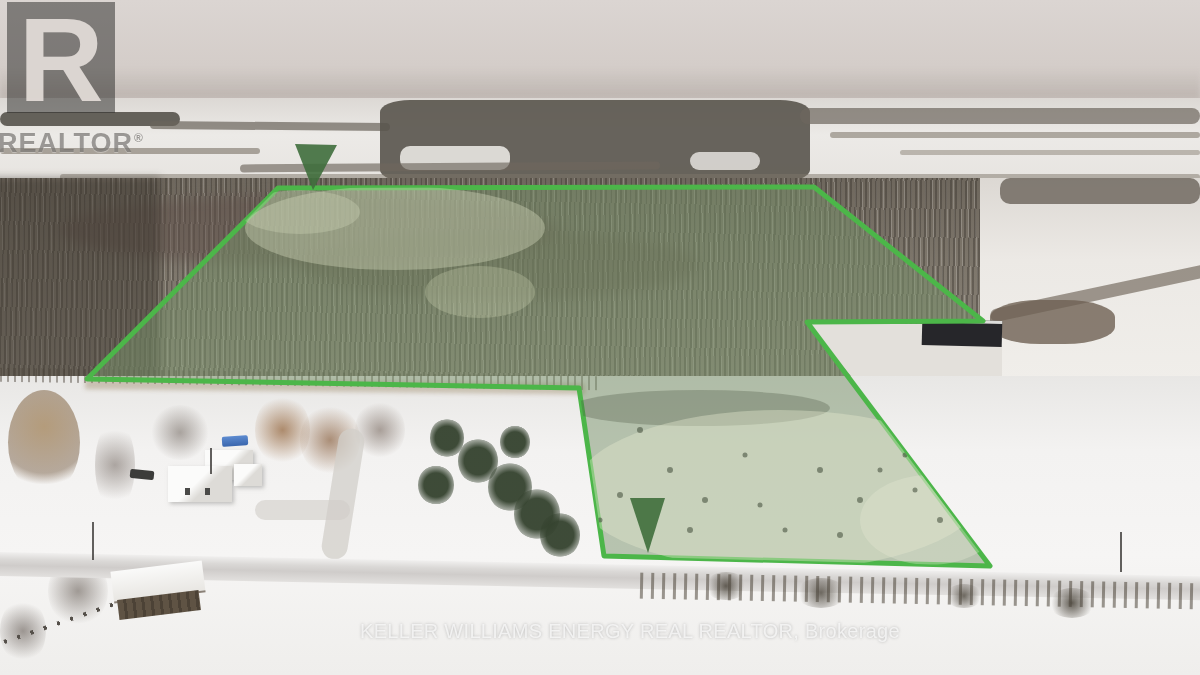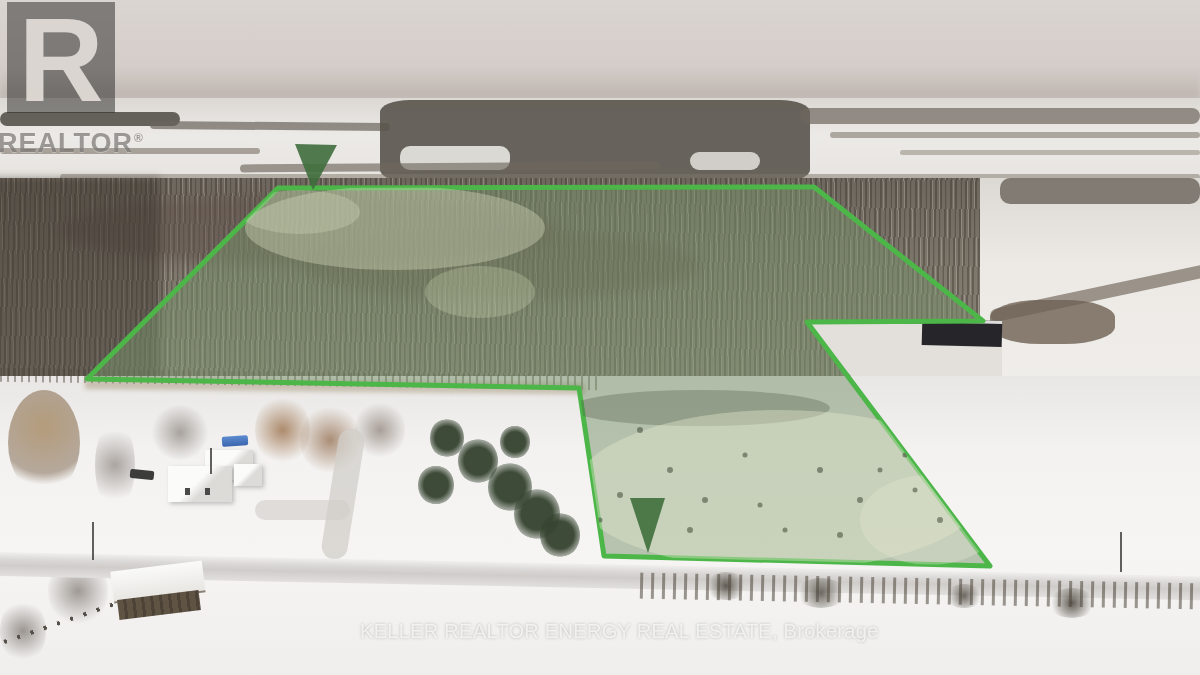--- a/index.html
+++ b/index.html
@@ -199,15 +199,15 @@
     <polygon points="630,498 665,498 648,553" fill="#3f6e3c" opacity="0.9"></polygon>
   </svg>
 
   <div class="abs realtor-logo">
     <div class="logo-square">
       <span class="logo-r">R</span>
     </div>
     <div class="logo-word"><span>REALTOR</span><span class="reg">®</span></div>
   </div>
 
-  <div class="brokerage">KELLER REALTOR ENERGY REAL ESTATE, Brokerage</div>
+  <div class="brokerage">KELLER WILLIAMS ENERGY REAL REALTOR, Brokerage</div>
 
 </div>
 
 </body></html>

